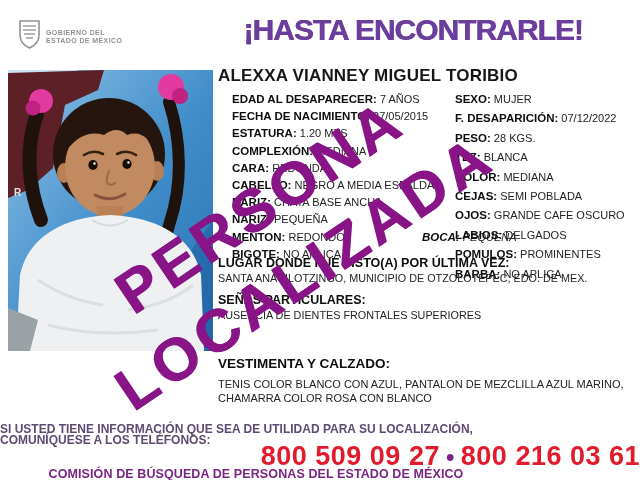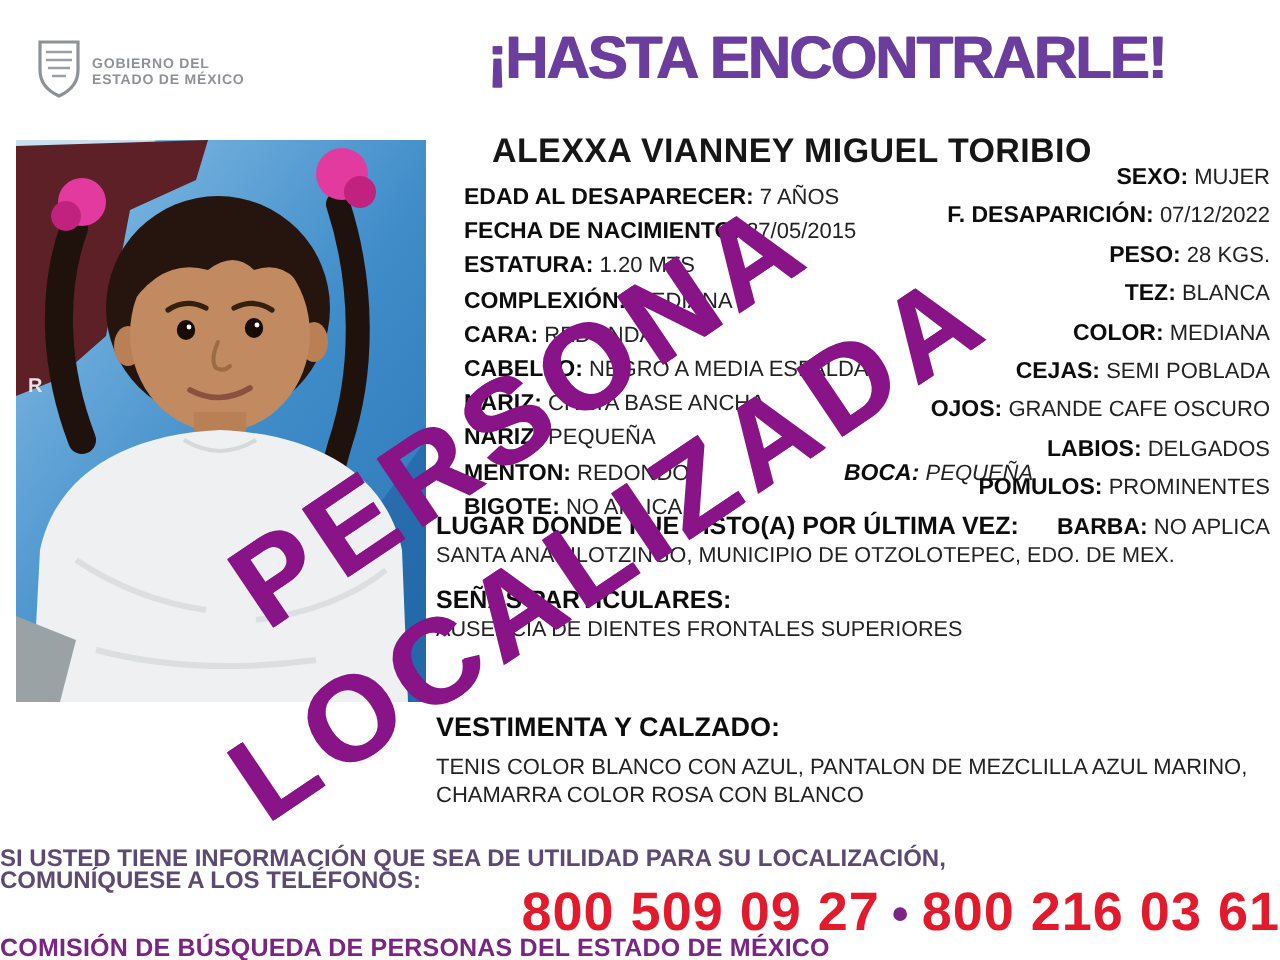--- a/index.html
+++ b/index.html
@@ -11,24 +11,24 @@
   .logo-text{font-size:7px;font-weight:bold;color:#8e9296;line-height:8px;letter-spacing:.4px;}
   .title{position:absolute;left:238px;top:13px;width:350px;text-align:center;
          font-size:30px;font-weight:900;letter-spacing:-1px;color:#6b3e9d;
          text-shadow:.6px 0 0 #6b3e9d;white-space:nowrap;}
 
   
   .photo{position:absolute;left:8px;top:70px;width:205px;height:281px;z-index:1;}
 
   
   .name{position:absolute;left:218px;top:66px;font-size:17px;font-weight:bold;color:#161616;
-        letter-spacing:.2px;white-space:nowrap;z-index:2;margin-left:28px;}
+        letter-spacing:.2px;white-space:nowrap;z-index:2;}
   .col{position:absolute;z-index:2;}
   .col-left{left:232px;top:93px;width:235px;}
-  .col-right{left:455px;top:83px;width:180px;text-align:right;}
+  .col-right{left:455px;top:93px;width:180px;}
   .row{position:relative;white-space:nowrap;font-size:11px;}
   .col-left .row{height:17.2px;}
   .col-right .row{height:19.4px;}
   .lbl{font-weight:bold;font-size:11.5px;color:#0d0d0d;}
   .val{font-size:11px;color:#222;}
   .boca{position:absolute;left:190px;top:0;font-style:italic;}
 
   .section{position:absolute;left:218px;z-index:2;width:432px;}
   .sec-lugar{top:256px;}
   .sec-senas{top:293px;}
@@ -43,21 +43,21 @@
              transform:rotate(-34deg);z-index:50;color:#881487;font-weight:bold;
              font-size:60px;line-height:80px;letter-spacing:5px;
              text-shadow:1px 0 0 #881487;pointer-events:none;}
 
   
   .footer-info{position:absolute;left:0;top:424px;width:640px;text-align:left;
                font-size:12px;line-height:10.5px;color:#5d4a73;font-weight:bold;z-index:2;}
   .phones{position:absolute;left:0;top:441px;width:640px;text-align:right;z-index:2;
           font-size:27px;font-weight:900;color:#e21a2c;letter-spacing:.5px;white-space:nowrap;}
   .phone-sep{color:#7a2483;font-size:24px;padding:0 6px;}
-  .org-line{position:absolute;left:0;top:467px;width:512px;
+  .org-line{position:absolute;left:0;top:467px;width:512px;text-align:center;
             font-size:12.5px;font-weight:bold;color:#7a2483;z-index:2;letter-spacing:.1px;}
 </style>
 </head>
 <body>
 
 <div id="page">
 
   <div class="logo">
     <span>
       <svg width="23" height="29" viewBox="0 0 23 29">

